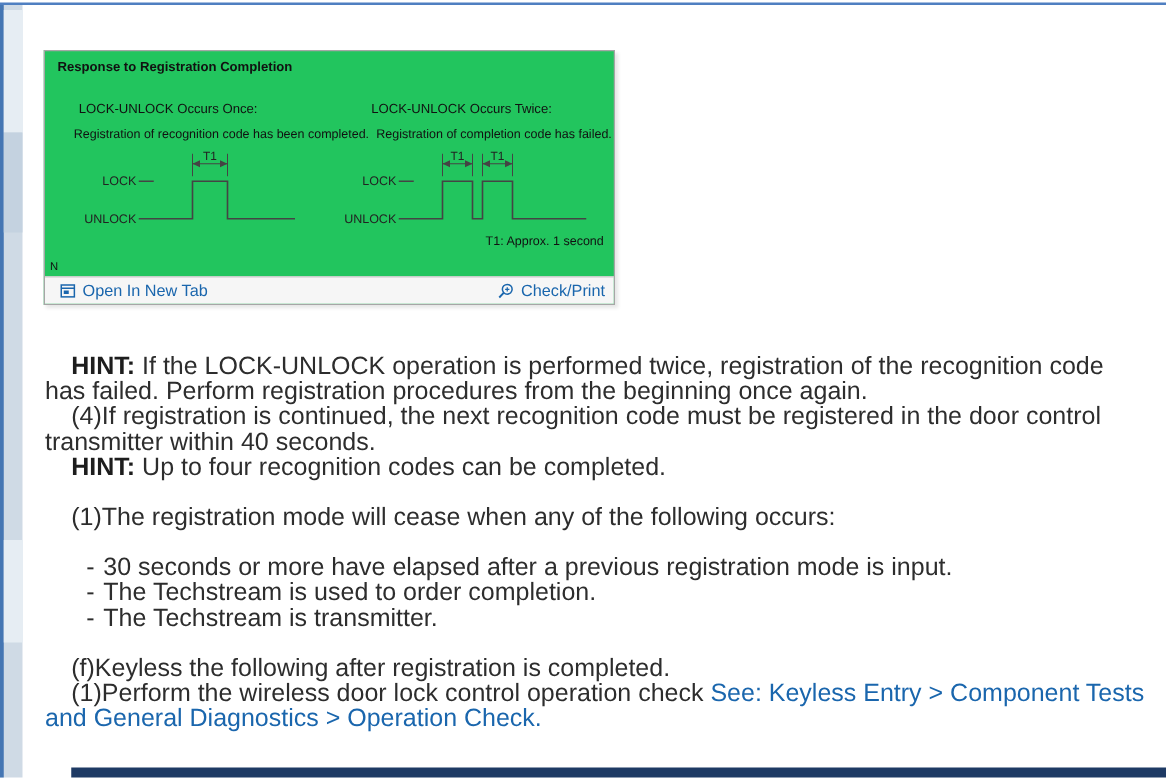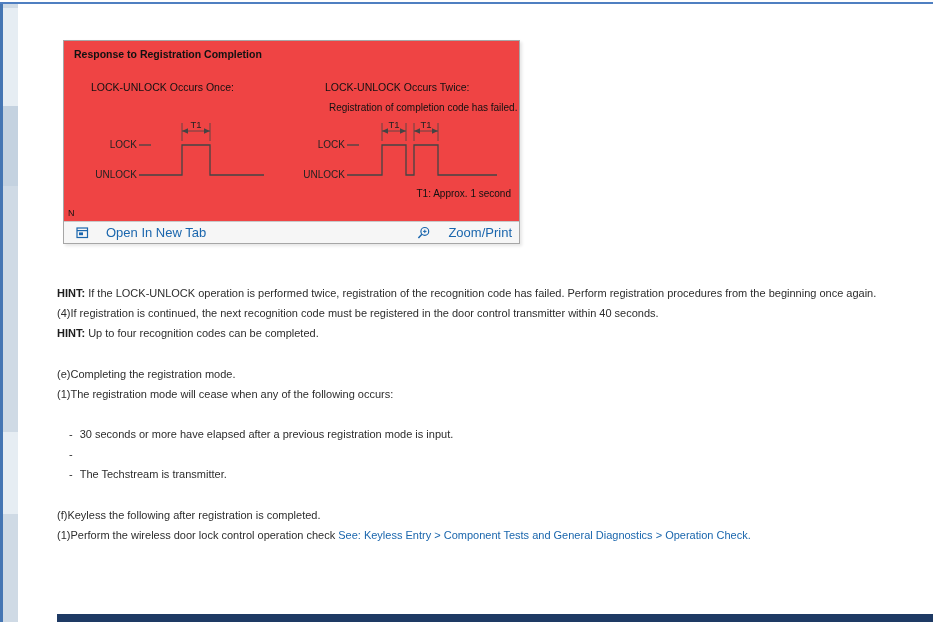--- a/index.html
+++ b/index.html
@@ -14,23 +14,22 @@
   .left-strip .accent { position:absolute; left:0; top:0; width:3px; height:100%; background:#4576b3; }
   .left-strip .seg { position:absolute; left:3px; width:15px; }
   .left-strip .seg1 { top:4px; height:98px; background:#e6edf3; }
   .left-strip .seg2 { top:102px; height:80px; background:#c4d2e0; }
   .left-strip .seg3 { top:428px; height:82px; background:#e6edf3; }
   .bottom-bar { position:absolute; left:57px; right:0; bottom:0; height:8px; background:#1e3a64; }
 
   
   .figure {
     position:absolute; left:35px; top:40px; width:455px; height:202px;
-    background:#ef4444; border:1px solid #a6a6a6; box-shadow:2px 2px 3px rgba(0,0,0,0.10);
+    background:#22c55e; border:1px solid #a6a6a6; box-shadow:2px 2px 3px rgba(0,0,0,0.10);
     color:#111;
-    margin-left:28px;
   }
   .fig-title { position:absolute; left:10px; top:7px; font-size:10.5px; font-weight:bold; }
   .fig-heading { position:absolute; top:40px; font-size:10.5px; font-weight:normal; }
   .fh-left { left:27px; } .fh-right { left:261px; }
   .fig-desc { position:absolute; top:61px; font-size:10px; }
   .fd-left { left:23px; } .fd-right { left:265px; }
   .wave { position:absolute; top:76px; }
   .wave-left { left:30px; } .wave-right { left:238px; }
   .wlabel { font-size:10px; fill:#222; }
   .wt1 { font-size:9.5px; fill:#222; }
@@ -39,28 +38,28 @@
   .wfill { fill:#444; stroke:none; }
   .fig-note { position:absolute; top:147px; right:8px; font-size:10px; }
   .fig-n { position:absolute; left:4px; top:167px; font-size:9px; }
   .fig-footer {
     position:absolute; left:0; right:0; bottom:0; height:21px;
     background:#f6f6f6; border-top:1px solid #c8c8c8;
     display:flex; align-items:center; justify-content:space-between; padding:0 7px 0 12px;
   }
   .fig-link {
     color:#1a66ad; font-size:13px; text-decoration:none; cursor:pointer;
-    display:flex; align-items:center; gap:17px;
+    display:flex; align-items:center; gap:5px;
   }
   .icon { display:block; }
 
   
   .content {
     position:absolute; left:36px; top:283px; width:884px;
-    font-size:11px; line-height:20.2px; color:#2d2d2d;
+    font-size:20px; line-height:20.2px; color:#2d2d2d;
   }
   .content p { margin:0; text-indent:21px; }
   .gap { height:20px; }
   .bullet { margin-left:33px; display:flex; gap:7px; }
   .see-link { color:#1a66ad; text-decoration:none; cursor:pointer; }
   b { color:#1d1d1d; }
 </style>
 </head>
 <body>
 
@@ -74,20 +73,21 @@
     <div class="seg seg2"></div>
     <div class="seg seg3"></div>
   </div>
 
   <div class="figure">
     <div class="fig-title">Response to Registration Completion</div>
 
     <div class="fig-heading fh-left">LOCK-UNLOCK Occurs Once:</div>
     <div class="fig-heading fh-right">LOCK-UNLOCK Occurs Twice:</div>
 
+    <div class="fig-desc fd-left">Registration of recognition code has been completed.</div>
     <div class="fig-desc fd-right">Registration of completion code has failed.</div>
 
     <svg class="wave wave-left" width="185" height="70" viewBox="0 0 185 70">
       <text class="wlabel" x="43" y="31" text-anchor="end">LOCK</text>
       <text class="wlabel" x="43" y="61" text-anchor="end">UNLOCK</text>
       <path class="wline" d="M45 28 H57"></path>
       <path class="wline" d="M45 58 H88 V28 H116 V58 H170"></path>
       <path class="wthin" d="M88 24 V6 M116 24 V6 M88 14 H116"></path>
       <path class="wfill" d="M88 14 l6 -2.8 v5.6 z M116 14 l-6 -2.8 v5.6 z"></path>
       <text class="wt1" x="102" y="11" text-anchor="middle">T1</text>
@@ -116,43 +116,43 @@
         </svg>
         <span>Open In New Tab</span>
       </a>
       <a class="fig-link">
         <svg class="icon" width="14" height="14" viewBox="0 0 14 14">
           <circle cx="7.8" cy="5.4" r="3.9" fill="none" stroke="#1a66ad" stroke-width="1.2"></circle>
           <line x1="4.9" y1="8.3" x2="1.4" y2="12" stroke="#1a66ad" stroke-width="1.5"></line>
           <line x1="6.1" y1="5.4" x2="9.5" y2="5.4" stroke="#1a66ad" stroke-width="1"></line>
           <line x1="7.8" y1="3.7" x2="7.8" y2="7.1" stroke="#1a66ad" stroke-width="1"></line>
         </svg>
-        <span>Zoom/Print</span>
+        <span>Check/Print</span>
       </a>
     </div>
   </div>
 
   <div class="content">
     <p><b>HINT:</b><span> If the LOCK-UNLOCK operation is performed twice, registration of the recognition code has failed. Perform registration procedures from the beginning once again.</span></p>
     <p><span>(4)If registration is continued, the next recognition code must be registered in the door control transmitter within 40 seconds.</span></p>
     <p><b>HINT:</b><span> Up to four recognition codes can be completed.</span></p>
 
     <div class="gap"></div>
 
-    <p><span>(e)Completing the registration mode.</span></p>
     <p><span>(1)The registration mode will cease when any of the following occurs:</span></p>
 
     <div class="gap"></div>
 
     <div class="bullet">
       <span>-</span>
       <span>30 seconds or more have elapsed after a previous registration mode is input.</span>
     </div>
     <div class="bullet">
       <span>-</span>
+      <span>The Techstream is used to order completion.</span>
     </div>
     <div class="bullet">
       <span>-</span>
       <span>The Techstream is transmitter.</span>
     </div>
 
     <div class="gap"></div>
 
     <p><span>(f)Keyless the following after registration is completed.</span></p>
     <p><span>(1)Perform the wireless door lock control operation check </span><a class="see-link">See: Keyless Entry &gt; Component Tests and General Diagnostics &gt; Operation Check.</a></p>

